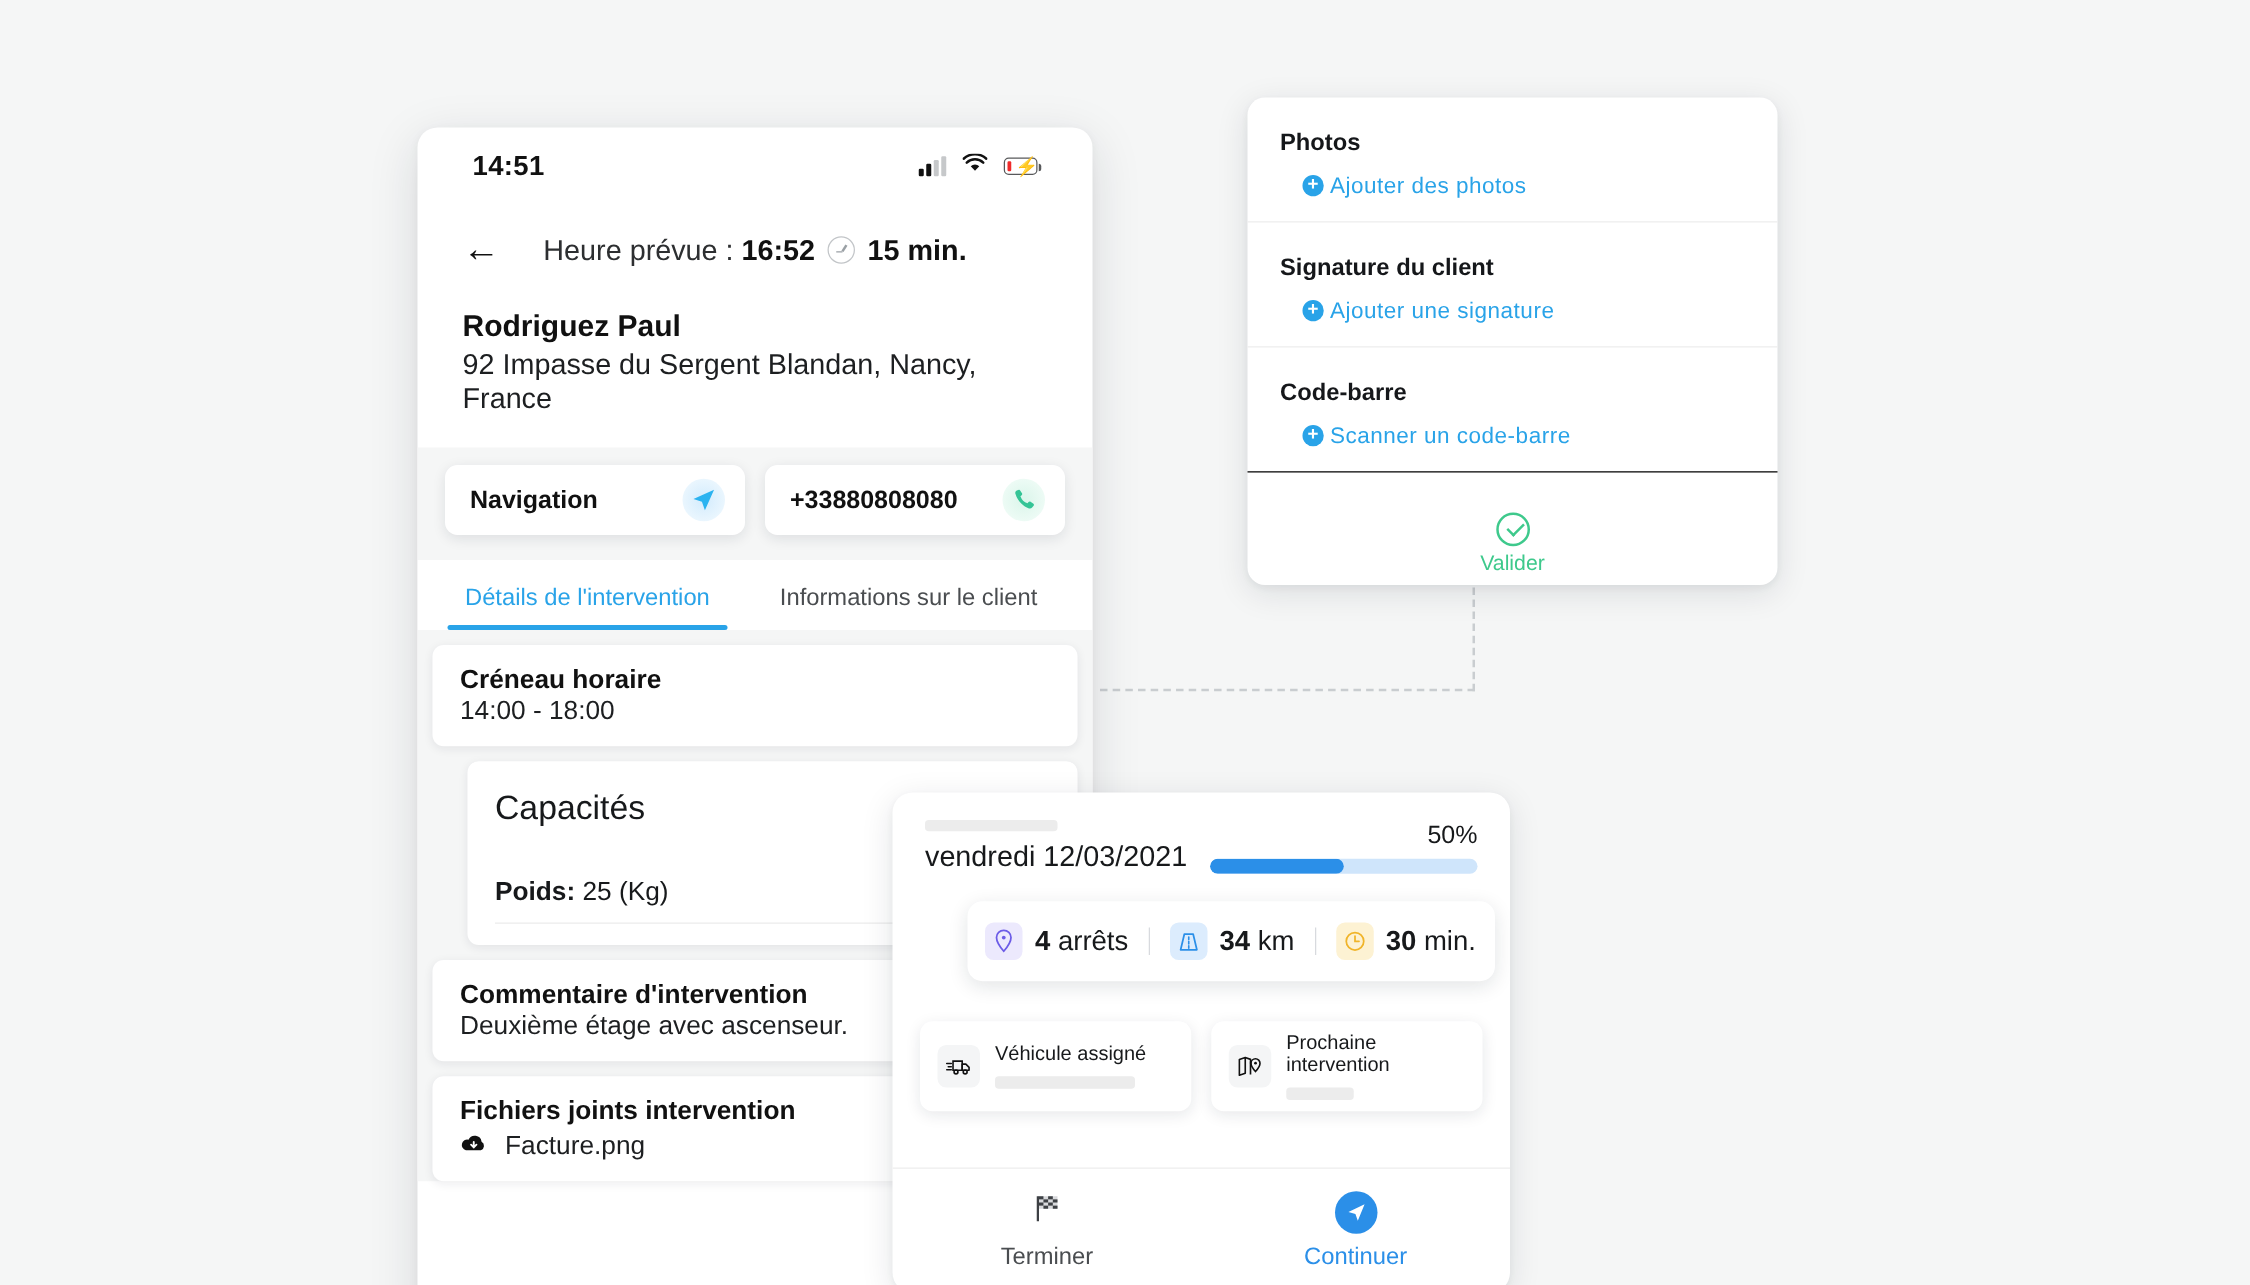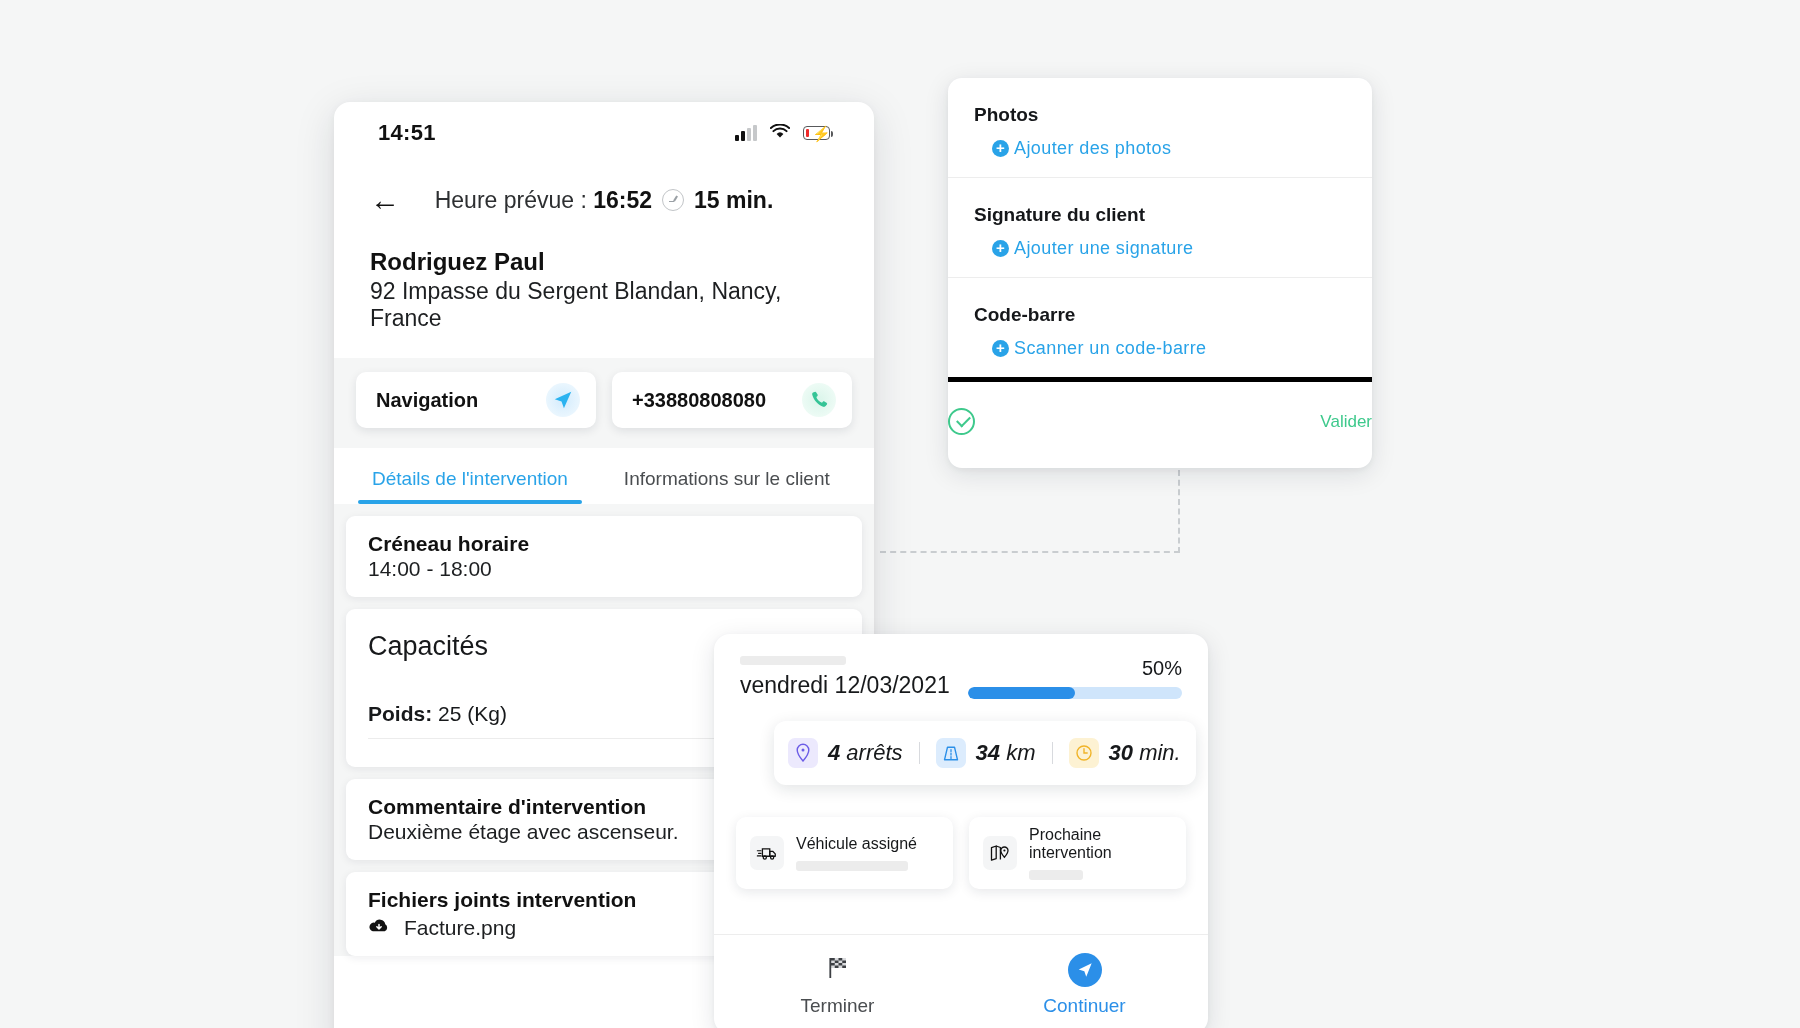--- a/index.html
+++ b/index.html
@@ -118,49 +118,49 @@
 
   
   #phone-content { background: #f5f6f6; padding: 12px 12px 0 12px; }
   .pc {
     background: #fff; border-radius: 9px; padding: 16px 22px;
     box-shadow: 0 2px 8px rgba(20,30,45,.08);
     margin-bottom: 12px;
   }
   .pc-title { font-size: 21px; font-weight: bold; color: #111; }
   .pc-sub { font-size: 21px; color: #1d1f21; margin-top: 1px; }
-  #card-capacites { padding: 22px 22px 28px 22px; }
+  #card-capacites { padding: 22px 22px 17px 22px; margin-left: 28px; }
   #cap-heading { font-size: 27px; color: #17191b; margin-bottom: 28px; }
   .cap-row { font-size: 21px; color: #17191b; padding: 12px 0; }
   .cap-row b { font-weight: bold; }
   .cap-sep { height: 1px; background: #ececec; }
   #attach-row { display: flex; align-items: center; gap: 14px; margin-top: 4px; }
   .cloud-ic { font-size: 19px; color: #111; }
   #attach-name { font-size: 21px; color: #1d1f21; }
 
   
   #proof-card {
-    left: 948px; top: 78px; width: 424px; height: 390px; z-index: 4;
+    left: 998px; top: 78px; width: 424px; height: 390px; z-index: 4;
     padding: 0;
   }
   .proof-sec { padding: 26px 26px 18px 26px; }
   .proof-sec + .proof-sec { border-top: 1px solid #ededed; }
   .proof-title { font-size: 19px; font-weight: bold; color: #15171a; }
   .proof-link {
     margin-top: 12px; margin-left: 18px; display: flex; align-items: center; gap: 2px;
     font-size: 18px; color: #29a3e8; letter-spacing: .4px;
   }
   .plus-ic {
     width: 17px; height: 17px; border-radius: 50%; background: #29a3e8; color: #fff;
     font-size: 15px; line-height: 16px; text-align: center; font-weight: bold;
     flex: none; margin-right: 3px;
   }
   #valider-sec {
-    border-top: 5px solid #000000; height: 84px;
-    display: flex; flex-direction: row; align-items: center; justify-content: space-between; gap: 4px;
+    border-top: 1px solid #000000; height: 84px;
+    display: flex; flex-direction: column; align-items: center; justify-content: flex-end; gap: 4px;
   }
   .check-ic {
     width: 27px; height: 27px; border-radius: 50%; border: 2px solid #3ec98c;
     position: relative;
   }
   .check-ic:after {
     content: ""; position: absolute; left: 7px; top: 6px; width: 11px; height: 6px;
     border-left: 2px solid #3ec98c; border-bottom: 2px solid #3ec98c;
     transform: rotate(-45deg);
   }
@@ -181,21 +181,21 @@
   #progress-track {
     height: 12px; background: #cfe5fb; border-radius: 6px; overflow: hidden;
   }
   #progress-fill { height: 100%; background: #2b8fe8; border-radius: 6px; }
 
   #stats-card {
     margin: 22px 12px 0 60px; background: #fff; border-radius: 12px;
     box-shadow: 0 4px 16px rgba(20,30,45,.12);
     height: 64px; display: flex; align-items: center; gap: 10px; padding: 0 14px;
   }
-  .stat { display: flex; align-items: center; gap: 10px; font-style: italic; }
+  .stat { display: flex; align-items: center; gap: 10px; }
   .stat-ic {
     width: 30px; height: 30px; border-radius: 7px; display: flex;
     align-items: center; justify-content: center; font-size: 16px;
   }
   .stat-ic.purple { background: #ece9fd; }
   .stat-ic.blue   { background: #dcecfd; }
   .stat-ic.yellow { background: #fdf2d3; }
   .stat-txt { font-size: 22px; color: #17191b; }
   .stat-txt b { font-weight: bold; }
   .stat-div { width: 1px; height: 22px; background: #d8dade; margin: 0 6px; }

